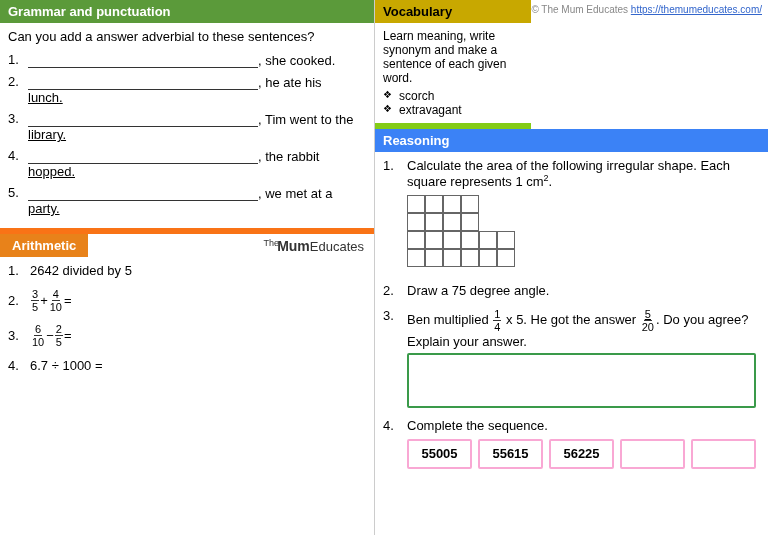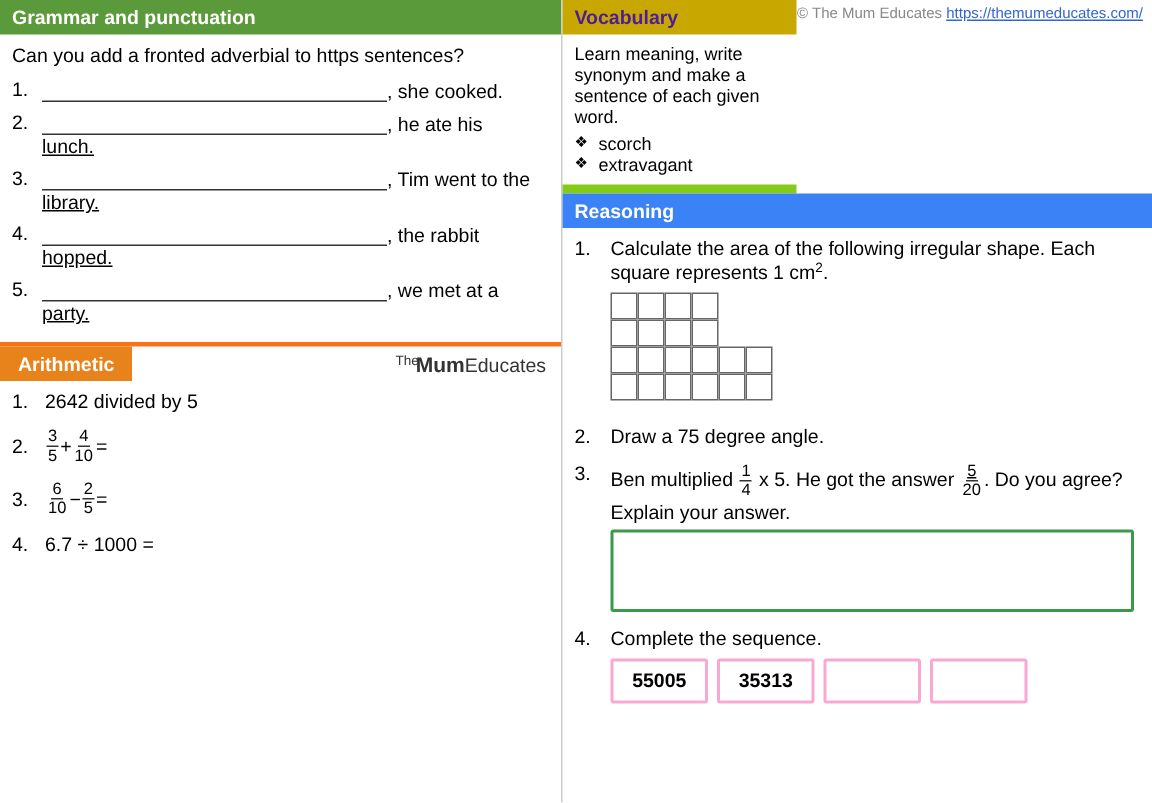--- a/index.html
+++ b/index.html
@@ -19,42 +19,42 @@
     }
     .section-header-orange {
       background-color: #e8821a;
       color: white;
       font-weight: bold;
       padding: 4px 8px;
       font-size: 13px;
     }
     .section-header-yellow {
       background-color: #c8a800;
-      color: #4c1d95;
+      color: #000000;
       font-weight: bold;
       padding: 4px 8px;
       font-size: 13px;
     }
     .section-header-teal {
       background-color: #3b82f6;
       color: white;
       font-weight: bold;
       padding: 4px 8px;
       font-size: 13px;
     }
 
     .grammar-section { padding: 6px 8px; flex-shrink: 0; }
     .grammar-section .question-intro { font-size: 13px; margin-bottom: 8px; }
     .grammar-section .q-row { display: flex; align-items: flex-start; margin-bottom: 6px; font-size: 13px; }
     .grammar-section .q-num { width: 20px; flex-shrink: 0; }
     .grammar-section .q-content { flex: 1; }
     .grammar-section .answer-line { border-bottom: 1px solid #333; display: inline-block; width: 230px; vertical-align: bottom; }
     .grammar-section .continuation { font-size: 13px; text-decoration: underline; }
 
-    .arithmetic-section { border-top: 3px solid #f97316; }
+    .arithmetic-section { border-top: 6px solid #f97316; }
     .arithmetic-content { padding: 6px 8px; }
 
     .arith-row { display: flex; align-items: center; margin-bottom: 10px; font-size: 13px; }
     .arith-num { width: 22px; flex-shrink: 0; }
     .arith-expr { display: flex; align-items: center; }
 
     
     .right-panel { width: 393px; display: flex; flex-direction: column; }
 
     .vocab-section { padding: 6px 8px; border-bottom: 6px solid #84cc16; }
@@ -115,21 +115,21 @@
 </head>
 <body>
 
 <div class="main-container">
 
   <div class="left-panel">
 
     <div class="section-header-green">Grammar and punctuation</div>
 
     <div class="grammar-section">
-      <div class="question-intro">Can you add a fronted adverbial to https sentences?</div>
+      <div class="question-intro">Can you add a answer adverbial to these sentences?</div>
 
       <div class="q-row">
         <span class="q-num">1.</span>
         <span class="q-content">
           <span class="answer-line">&nbsp;</span>, she cooked.
         </span>
       </div>
 
       <div class="q-row">
         <span class="q-num">2.</span>
@@ -310,21 +310,22 @@
         <div class="answer-box"></div>
       </div>
 
       <div class="reasoning-q">
         <div class="q-row">
           <span class="q-num">4.</span>
           <span class="q-text">Complete the sequence.</span>
         </div>
         <div class="sequence-row">
           <div class="seq-box">55005</div>
-          <div class="seq-box">35313</div>
+          <div class="seq-box">55615</div>
+          <div class="seq-box">56225</div>
           <div class="seq-box empty"></div>
           <div class="seq-box empty"></div>
         </div>
       </div>
 
     </div>
   </div>
 </div>
 
 </body></html>

